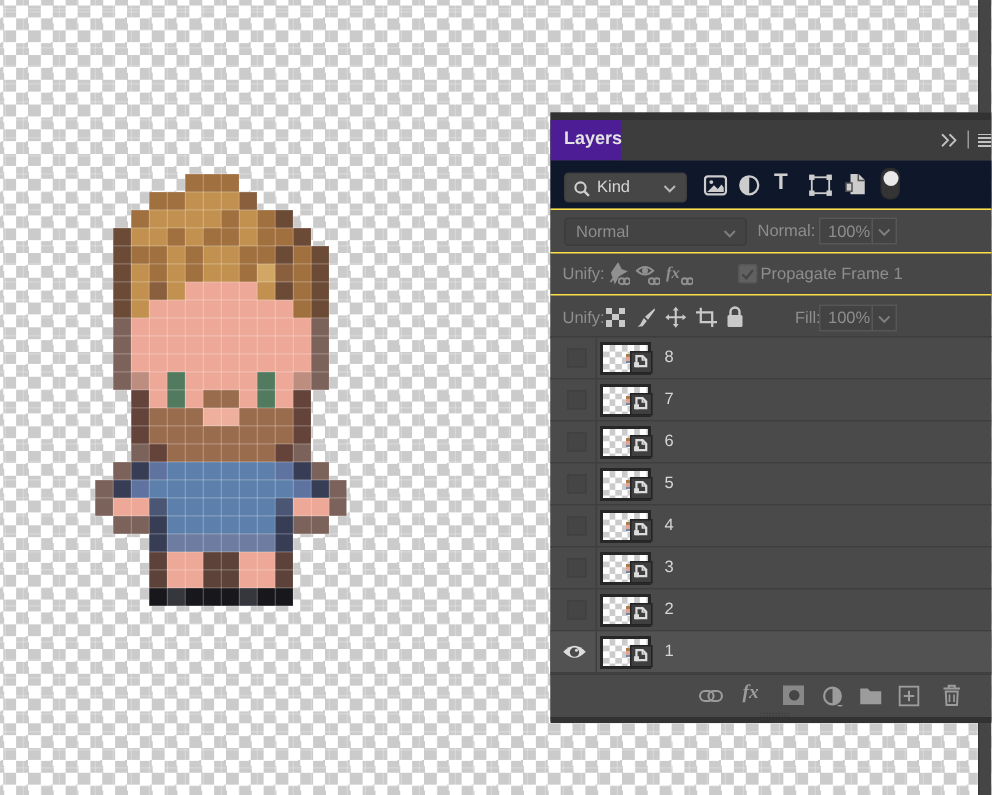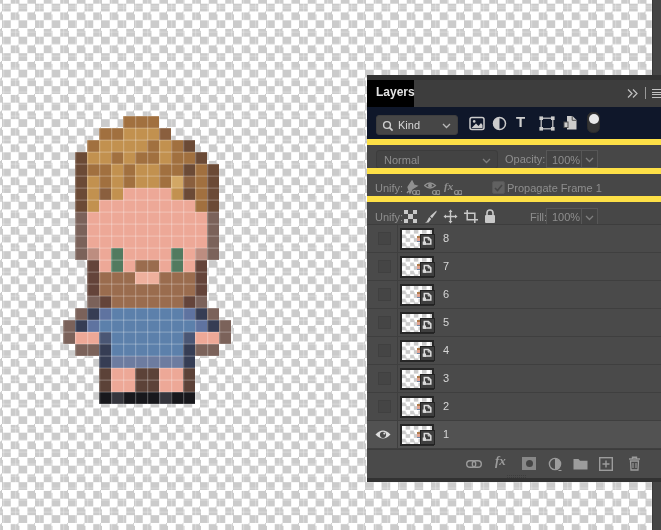--- a/index.html
+++ b/index.html
@@ -13,26 +13,26 @@
   
   #grid{left:0;top:0;width:652px;height:530px;pointer-events:none;
     background-image:
       repeating-linear-gradient(to right, rgba(255,255,255,.30) 0 1px, transparent 1px 12px),
       repeating-linear-gradient(to bottom, rgba(255,255,255,.30) 0 1px, transparent 1px 12px);
     background-position:3.2px 0, 0 7.6px;}
   
   #panel{left:367px;top:75px;width:294px;height:406px;background:#4f4f4f;}
   #topstrip{left:0;top:0;width:294px;height:5px;background:#323232;}
   #tabbar{left:0;top:5px;width:294px;height:27px;background:#3d3d3d;}
-  #tab{left:0;top:0;width:47px;height:27px;background:#000000;color:#e3e3e3;
+  #tab{left:0;top:0;width:47px;height:27px;background:#4c1d95;color:#e3e3e3;
        font-size:12px;font-weight:bold;line-height:25px;padding-left:9px;box-sizing:border-box;}
   #kindrow{left:0;top:32px;width:294px;height:32px;background:#0f172a;padding-left:24px;}
   .inbox{background:#464646;border:1px solid #3e3e3e;border-radius:3px;box-sizing:border-box;}
   #kindbox{left:9px;top:8px;width:82px;height:20px;color:#d6d6d6;font-size:11px;}
-  .rowdark{background:#474747;border-top:6px solid #fde047;box-sizing:border-box;text-decoration:underline;}
+  .rowdark{background:#474747;border-top:1px solid #fde047;box-sizing:border-box;text-decoration:underline;}
   #normalrow{left:0;top:64px;width:294px;height:29px;}
   #unifyrow{left:0;top:93px;width:323px;height:28px;}
   #lockrow{left:0;top:121px;width:294px;height:29px;}
   .glabel{color:#8e8e8e;font-size:11px;}
   #list{left:0;top:149px;width:294px;height:225px;background:#4a4a4a;border-top:1px solid #3d3d3d;box-sizing:border-box;}
   .lrow{left:0;width:294px;height:28px;border-bottom:1px solid #3f3f3f;box-sizing:border-box;}
   .lrow .num{position:absolute;left:76px;top:7px;color:#d6d6d6;font-size:11px;}
   .cbx{position:absolute;left:10.5px;top:7px;width:13px;height:13px;border:1px solid #404040;background:#454545;box-sizing:border-box;}
   .thumb{position:absolute;left:33px;top:2.5px;width:34px;height:22px;background:#fff;border:2px solid #272727;box-sizing:border-box;
      background-image:conic-gradient(#cbcbcb 0 90deg,#fff 90deg 180deg,#cbcbcb 180deg 270deg,#fff 270deg);
@@ -237,21 +237,21 @@
       <div class="abs" style="left:0.5px;top:0.5px;width:10px;height:10px;border-radius:50%;background:#e9e9e9"></div>
     </div>
   </div>
   <div id="normalrow" class="abs rowdark">
     <div class="abs inbox" style="left:9px;top:4.5px;width:122px;height:19px;background:#434343;border-color:#3c3c3c">
       <span class="abs glabel" style="left:7px;top:3px">Normal</span>
       <svg class="abs" style="right:6px;top:7px" width="9" height="6" viewBox="0 0 9 6">
         <path d="M1 1 L4.5 4.5 L8 1" stroke="#7e7e7e" stroke-width="1.3" fill="none"></path>
       </svg>
     </div>
-    <span class="abs glabel" style="left:138px;top:8px">Opacity:</span>
+    <span class="abs glabel" style="left:138px;top:8px">Normal:</span>
     <div class="abs" style="left:179px;top:5px;width:36px;height:18px;background:#434343;border:1px solid #575757;box-sizing:border-box">
       <span class="abs glabel" style="left:5px;top:2.5px">100%</span>
     </div>
     <div class="abs" style="left:214px;top:5px;width:17px;height:18px;background:#434343;border:1px solid #575757;box-sizing:border-box">
       <svg class="abs" style="left:3px;top:6px" width="9" height="6" viewBox="0 0 9 6">
         <path d="M1 1 L4.5 4.5 L8 1" stroke="#7e7e7e" stroke-width="1.3" fill="none"></path>
       </svg>
     </div>
   </div>
   <div id="unifyrow" class="abs rowdark">

